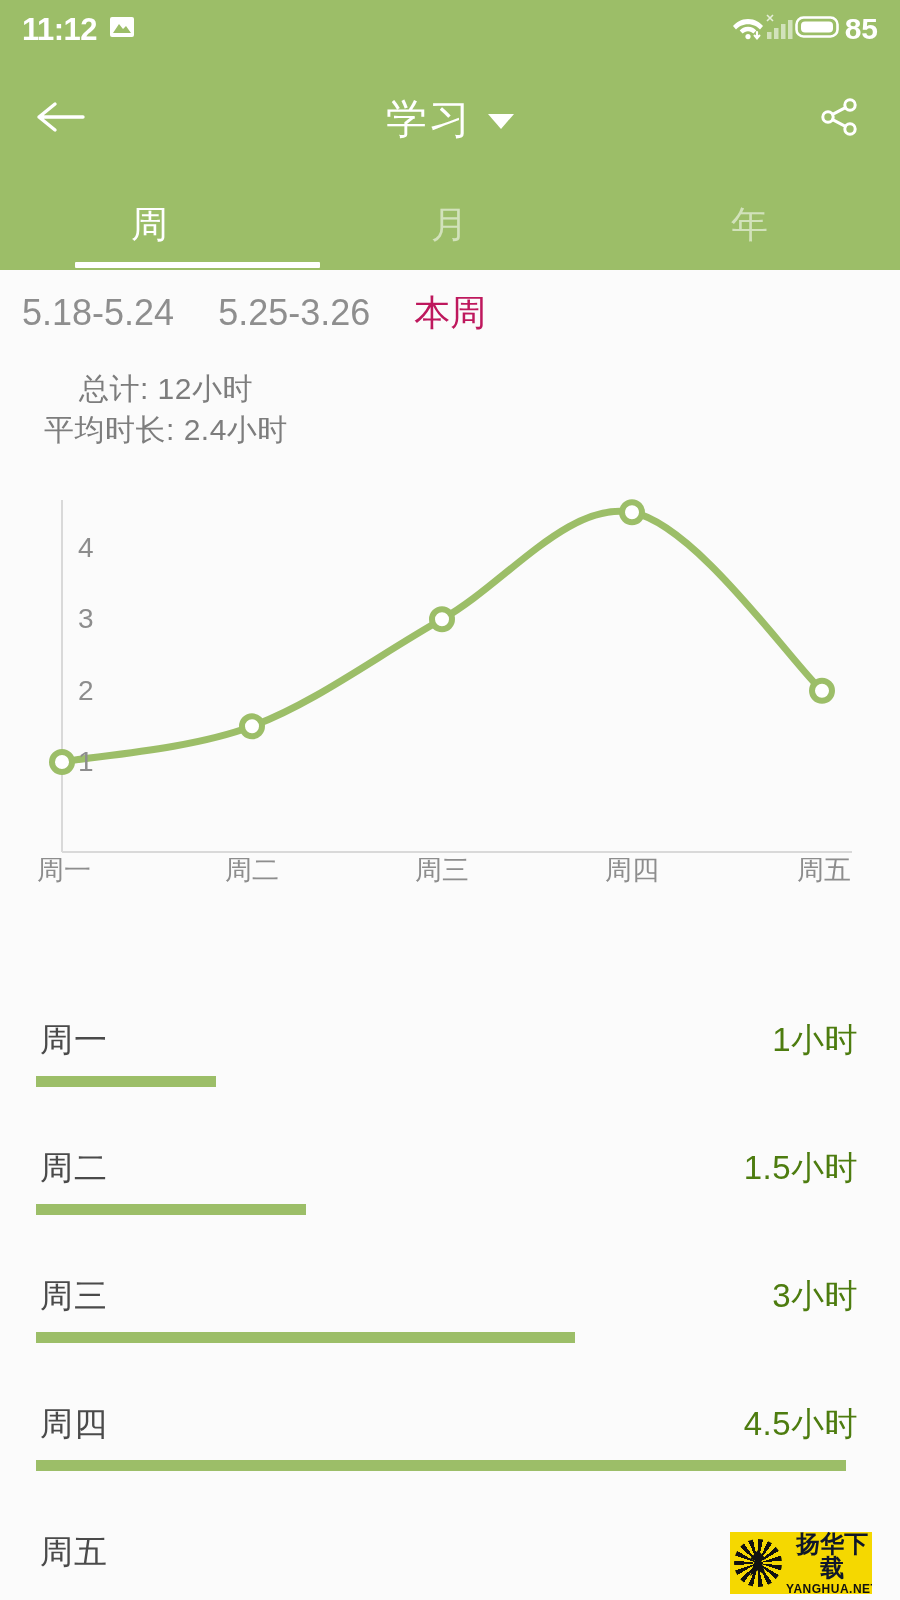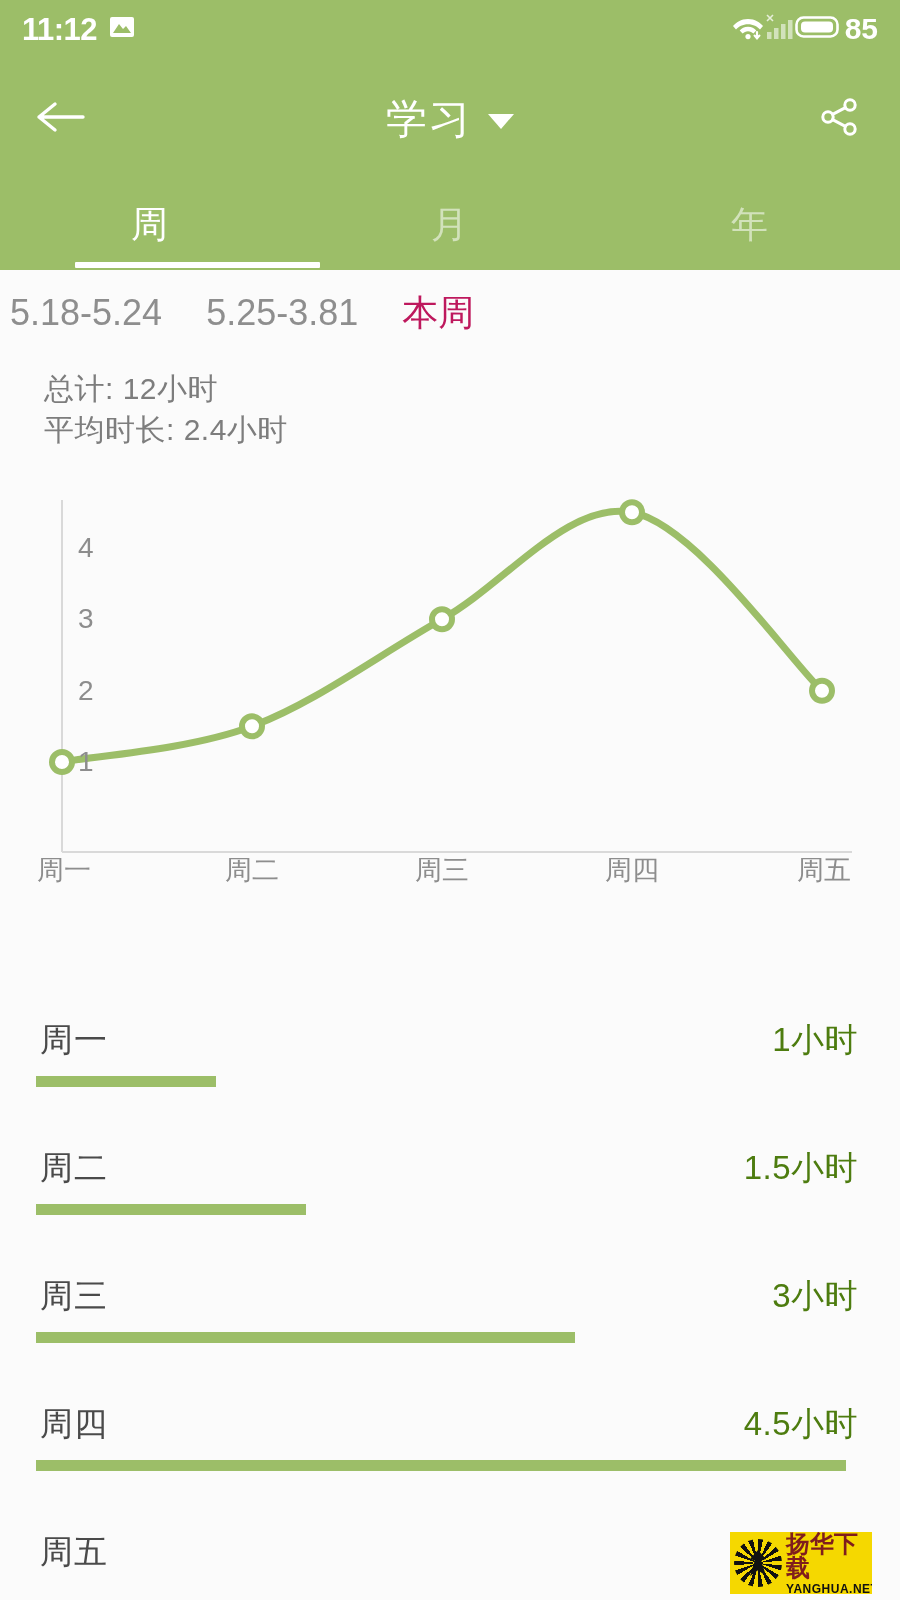--- a/index.html
+++ b/index.html
@@ -2,21 +2,21 @@
 <html><head>
 <meta charset="utf-8">
 <style>
   * { margin:0; padding:0; box-sizing:border-box; }
   html,body {
     width:900px; height:1600px;
     background:#fbfbfb;
     font-family:"Liberation Sans","DejaVu Sans",sans-serif;
     overflow:hidden;
   }
-  #app { position:relative; width:880px; height:1600px; background:#fbfbfb; }
+  #app { position:relative; width:880px; height:1600px; background:#fbfbfb;text-align:center; }
 
   
   .statusbar{
     position:absolute; left:0; top:0; width:900px; height:58px;
     background:#9cbe68; color:#ffffff;
     display:flex; align-items:center; justify-content:space-between;
     padding:0 22px;
   }
   .sb-left{ display:flex; align-items:center; gap:12px; }
   .sb-time{ font-size:31px; font-weight:bold; letter-spacing:-0.5px; line-height:1; }
@@ -56,21 +56,21 @@
         font-size:37px; color:rgba(255,255,255,0.55); letter-spacing:1px; }
   .tab.active{ color:#ffffff; }
   .tab-indicator{
     position:absolute; left:75px; top:262px; width:245px; height:6px;
     background:#ffffff; border-radius:1px;
   }
 
   
   .range-row{
     position:absolute; left:0; top:282px; width:900px; height:62px;
-    display:flex; align-items:center; padding-left:10px; gap:44px;
+    display:flex; align-items:center; padding-left:22px; gap:44px;
   }
   .range-item{ font-size:36px; color:#8e8e8e; letter-spacing:0px; white-space:nowrap; }
   .range-item.active{ color:#be185d; }
 
   
   .summary{ position:absolute; left:44px; top:368px; }
   .summary div{ font-size:30px; color:#7d7d7d; line-height:41px; letter-spacing:0.5px; }
 
   
   .chart-wrap{ position:absolute; left:0; top:470px; width:900px; height:420px; }
@@ -116,21 +116,21 @@
     background:
       repeating-conic-gradient(from 0deg at 50% 50%, #111 0deg 12deg, #f5d800 12deg 24deg);
     flex:0 0 auto; position:relative;
   }
   .wm-globe::after{
     content:""; position:absolute; left:50%; top:50%; width:16px; height:26px;
     transform:translate(-50%,-50%); background:#111;
     clip-path:polygon(50% 0%,100% 35%,70% 40%,100% 100%,50% 78%,0% 100%,30% 40%,0% 35%);
   }
   .wm-text{ margin-left:4px; line-height:1; }
-  .wm-main{ font-size:24px; font-weight:bold; color:#7f1d1d; letter-spacing:0px; }
+  .wm-main{ font-size:24px; font-weight:bold; color:#0f172a; letter-spacing:0px; }
   .wm-sub{ font-size:12px; font-weight:bold; color:#111; letter-spacing:0.5px; margin-top:3px;}
 </style>
 </head>
 <body>
 
 <div id="app">
 
   <div class="statusbar">
     <div class="sb-left">
       <span class="sb-time">11:12</span>
@@ -203,21 +203,21 @@
         <span>月</span>
       </div>
     <div class="tab">
         <span>年</span>
       </div>
   </div>
   <div class="tab-indicator"></div>
 
   <div class="range-row">
     <span class="range-item">5.18-5.24</span>
-    <span class="range-item">5.25-3.81</span>
+    <span class="range-item">5.25-3.26</span>
     <span class="range-item active">本周</span>
   </div>
 
   <div class="summary">
     <div>总计: 12小时</div>
     <div>平均时长: 2.4小时</div>
   </div>
 
   <div class="chart-wrap">
     <svg class="chart-svg" id="chart-svg" width="900" height="400" viewBox="0 0 900 400">

